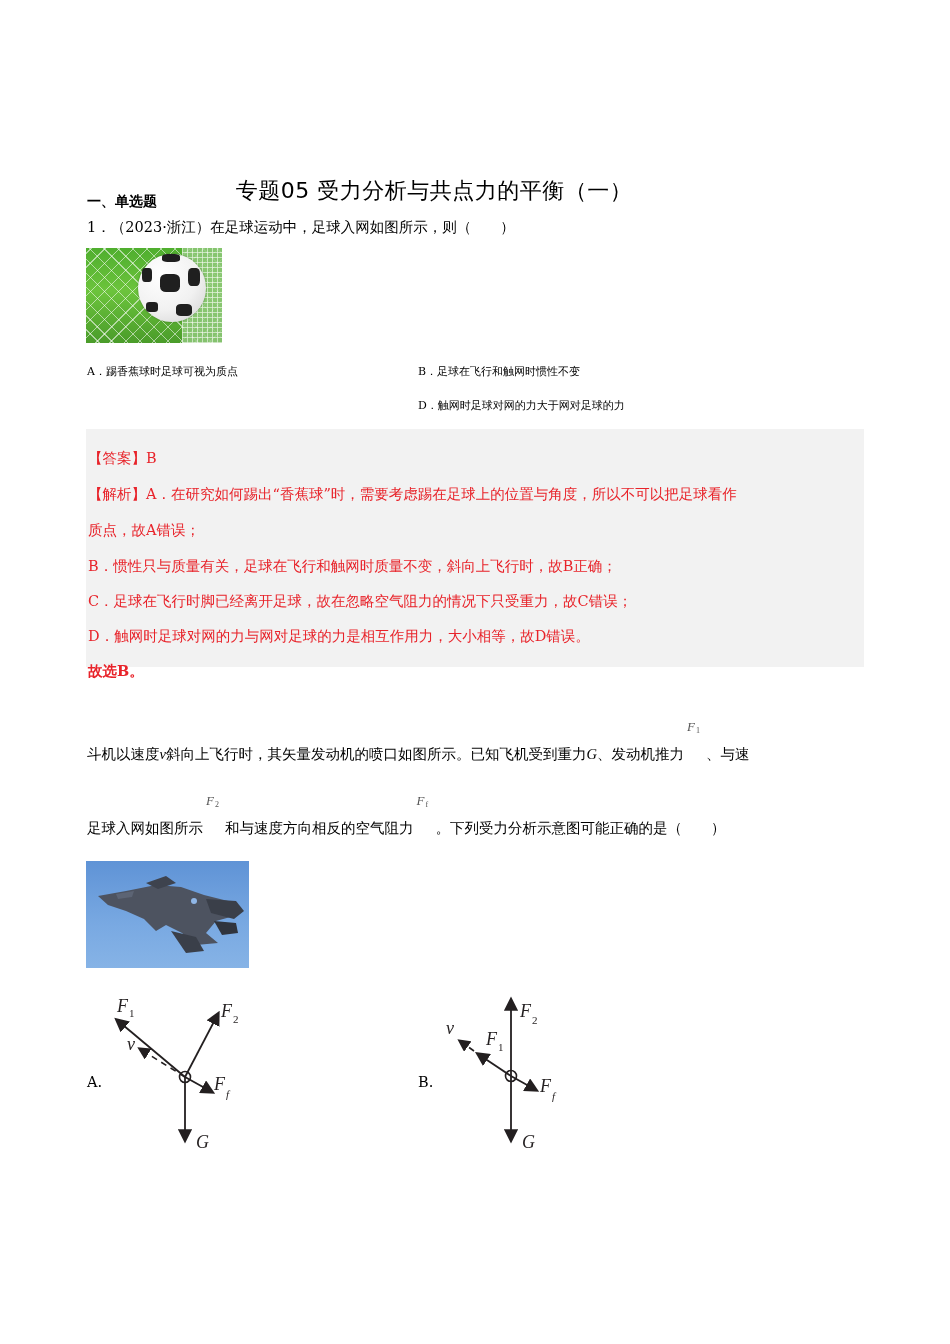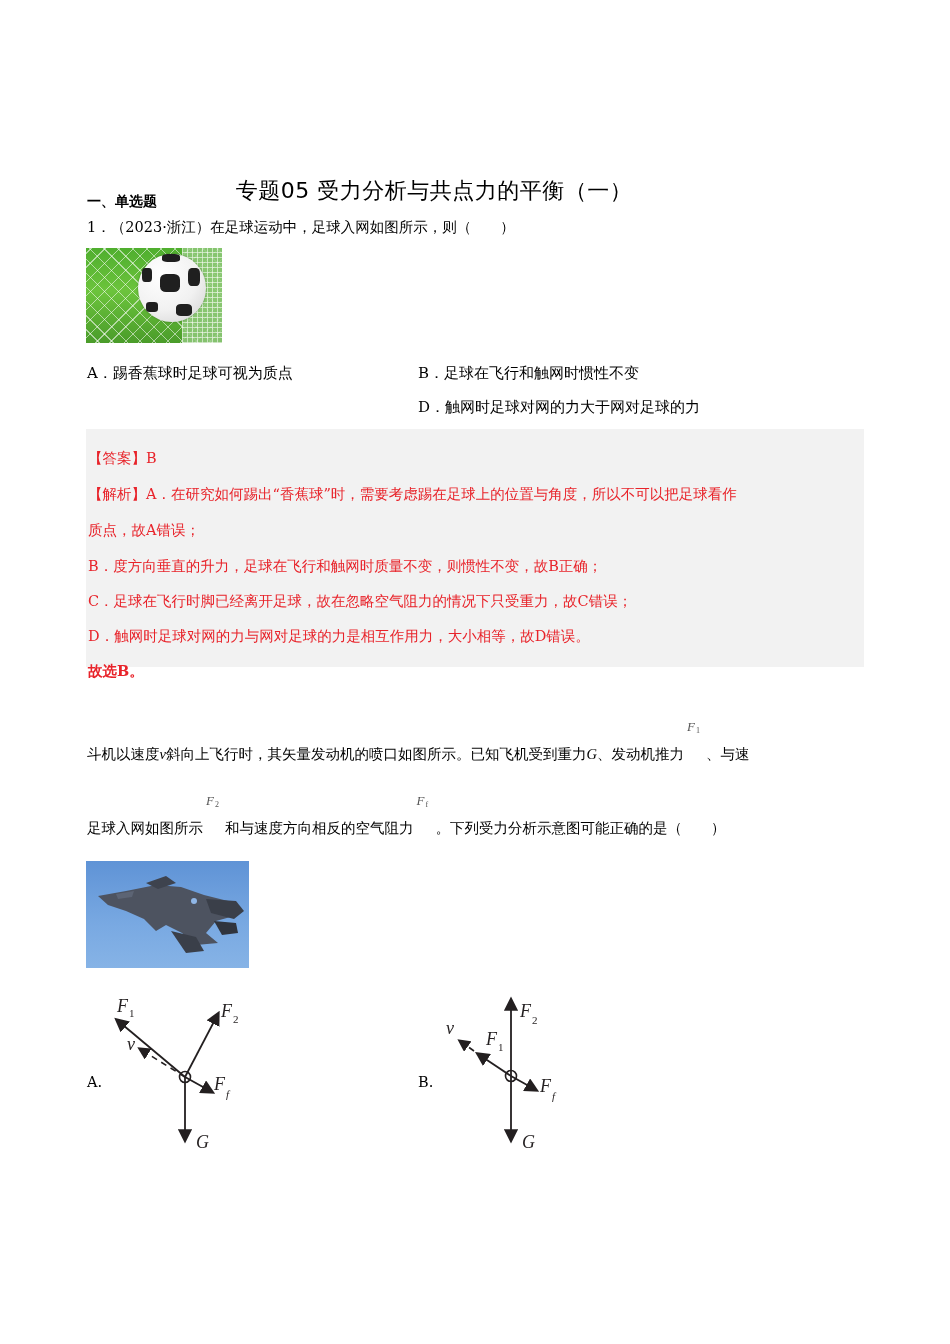--- a/index.html
+++ b/index.html
@@ -46,21 +46,21 @@
         #8fc97a;
       opacity: 0.85;
     }
 
     
     .jet {
       left: 86px; top: 861px; width: 163px; height: 107px;
       background: linear-gradient(180deg, #5f93d6 0%, #79a9e2 60%, #86b3e6 100%);
     }
 
-    .options .opt { position: absolute; font-size: 15px; white-space: nowrap; }
+    .options .opt { position: absolute; font-size: 11px; white-space: nowrap; }
     .answer-box {
       position: absolute; left: 86px; top: 429px; width: 778px; height: 238px;
       background: #f2f2f2;
     }
     .ans-line { position: absolute; left: 88px; font-size: 14.5px; color: #e8232a; white-space: nowrap; margin-top: 16px; }
     .bracket { color: #e8232a; }
     .ital { font-style: italic; font-family: "Liberation Serif", "DejaVu Serif", serif; }
     .math-f {
       position: relative; display: inline-block; width: 22px; height: 14px;
       font-style: italic; font-family: "Liberation Serif", "DejaVu Serif", serif;
@@ -103,21 +103,21 @@
   </div>
 
   <div class="answer-box"></div>
   <div class="ans-line" style="top:433px;">
     <span class="bracket">【答案】</span><span>B</span>
   </div>
   <div class="ans-line" style="top:469px;">
     <span class="bracket">【解析】</span><span>A．在研究如何踢出“香蕉球”时，需要考虑踢在足球上的位置与角度，所以不可以把足球看作</span>
   </div>
   <div class="ans-line" style="top:505px;">质点，故A错误；</div>
-  <div class="ans-line" style="top:541px;">B．度方向垂直的升力，足球在飞行和触网时质量不变，则惯性不变，故B正确；</div>
+  <div class="ans-line" style="top:541px;">B．惯性只与质量有关，足球在飞行和触网时质量不变，斜向上飞行时，故B正确；</div>
   <div class="ans-line" style="top:576px;">C．足球在飞行时脚已经离开足球，故在忽略空气阻力的情况下只受重力，故C错误；</div>
   <div class="ans-line" style="top:611px;">D．触网时足球对网的力与网对足球的力是相互作用力，大小相等，故D错误。</div>
   <div class="ans-line" style="top:646px;font-weight:bold;">故选B。</div>
 
 
   <div class="line" style="top:745px;">
     <span>斗机以速度</span><span class="ital">v</span><span>斜向上飞行时，其矢量发动机的喷口如图所示。已知飞机受到重力</span><span class="ital">G</span><span>、发动机推力</span><span class="math-f"><span class="f">F</span><span class="sub">1</span></span><span>、与速</span>
   </div>
 
   <div class="line" style="top:819px;">

